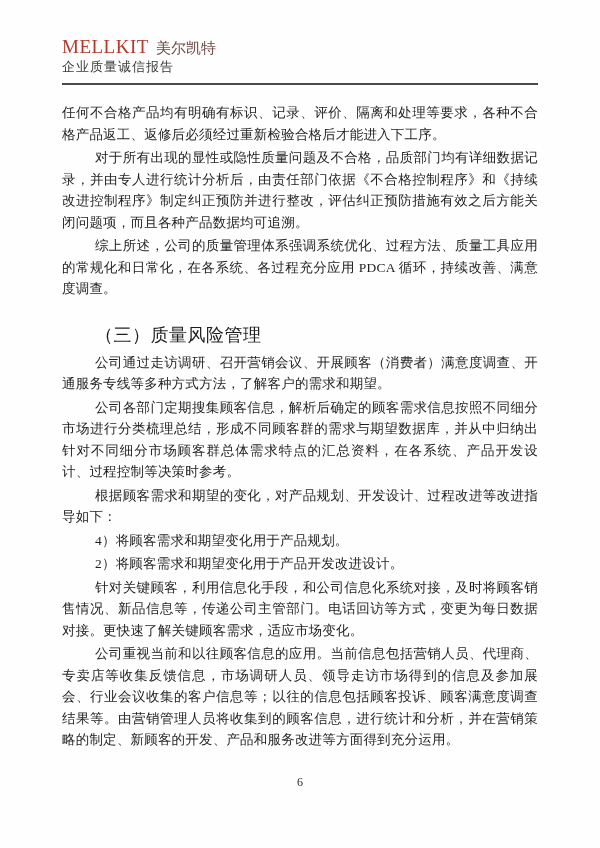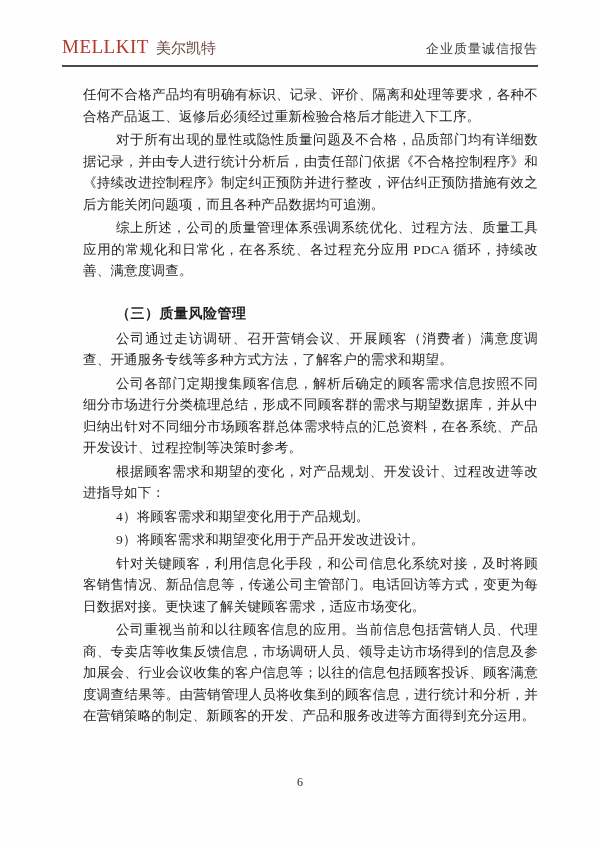--- a/index.html
+++ b/index.html
@@ -18,20 +18,21 @@
     font-family: "Liberation Serif", "DejaVu Serif", serif;
     color: var(--body-text, #1f1f1f);
     overflow: hidden;
   }
   .header {
     display: flex;
     align-items: baseline;
     justify-content: space-between;
     border-bottom: 2px solid var(--rule, #4a4a4a);
     padding-bottom: 7px;
+    flex-direction: column;
   }
   .brand {
     display: flex;
     align-items: baseline;
     gap: 7px;
   }
   .brand-en {
     font-size: 19px;
     letter-spacing: 0.5px;
     color: var(--brand-red, #b2392b);
@@ -40,36 +41,35 @@
     font-size: 15px;
     color: var(--brand-cn, #6d4a45);
   }
   .doc-title {
     font-size: 13px;
     color: var(--header-title, #3a3a3a);
     letter-spacing: 1px;
   }
   .content {
     margin-top: 17px;
-    margin-left: 21px;
   }
   .para {
     font-size: 13.5px;
     line-height: 21.5px;
     text-align: justify;
     margin: 0 0 2px 0;
     text-indent: 33px;
     letter-spacing: 0.2px;
   }
   .para.no-indent {
     text-indent: 0;
   }
   .heading {
-    font-size: 14px;
-    font-weight: bold;
+    font-size: 18px;
+    font-weight: normal;
     margin: 23px 0 5px 0;
     text-indent: 33px;
     letter-spacing: 0.5px;
   }
   .list-item {
     font-size: 13.5px;
     line-height: 21.5px;
     margin: 0 0 2px 0;
     text-indent: 33px;
     letter-spacing: 0.2px;
@@ -99,20 +99,20 @@
 
   <div class="content">
     <p class="para no-indent">任何不合格产品均有明确有标识、记录、评价、隔离和处理等要求，各种不合格产品返工、返修后必须经过重新检验合格后才能进入下工序。</p>
     <p class="para">对于所有出现的显性或隐性质量问题及不合格，品质部门均有详细数据记录，并由专人进行统计分析后，由责任部门依据《不合格控制程序》和《持续改进控制程序》制定纠正预防并进行整改，评估纠正预防措施有效之后方能关闭问题项，而且各种产品数据均可追溯。</p>
     <p class="para">综上所述，公司的质量管理体系强调系统优化、过程方法、质量工具应用的常规化和日常化，在各系统、各过程充分应用 PDCA 循环，持续改善、满意度调查。</p>
     <h3 class="heading">（三）质量风险管理</h3>
     <p class="para">公司通过走访调研、召开营销会议、开展顾客（消费者）满意度调查、开通服务专线等多种方式方法，了解客户的需求和期望。</p>
     <p class="para">公司各部门定期搜集顾客信息，解析后确定的顾客需求信息按照不同细分市场进行分类梳理总结，形成不同顾客群的需求与期望数据库，并从中归纳出针对不同细分市场顾客群总体需求特点的汇总资料，在各系统、产品开发设计、过程控制等决策时参考。</p>
     <p class="para">根据顾客需求和期望的变化，对产品规划、开发设计、过程改进等改进指导如下：</p>
     <p class="list-item">4）将顾客需求和期望变化用于产品规划。</p>
-    <p class="list-item">9）将顾客需求和期望变化用于产品开发改进设计。</p>
+    <p class="list-item">2）将顾客需求和期望变化用于产品开发改进设计。</p>
     <p class="para">针对关键顾客，利用信息化手段，和公司信息化系统对接，及时将顾客销售情况、新品信息等，传递公司主管部门。电话回访等方式，变更为每日数据对接。更快速了解关键顾客需求，适应市场变化。</p>
     <p class="para">公司重视当前和以往顾客信息的应用。当前信息包括营销人员、代理商、专卖店等收集反馈信息，市场调研人员、领导走访市场得到的信息及参加展会、行业会议收集的客户信息等；以往的信息包括顾客投诉、顾客满意度调查结果等。由营销管理人员将收集到的顾客信息，进行统计和分析，并在营销策略的制定、新顾客的开发、产品和服务改进等方面得到充分运用。</p>
   </div>
 
   <div class="footer">6</div>
 
 </div>
 
 </body></html>

